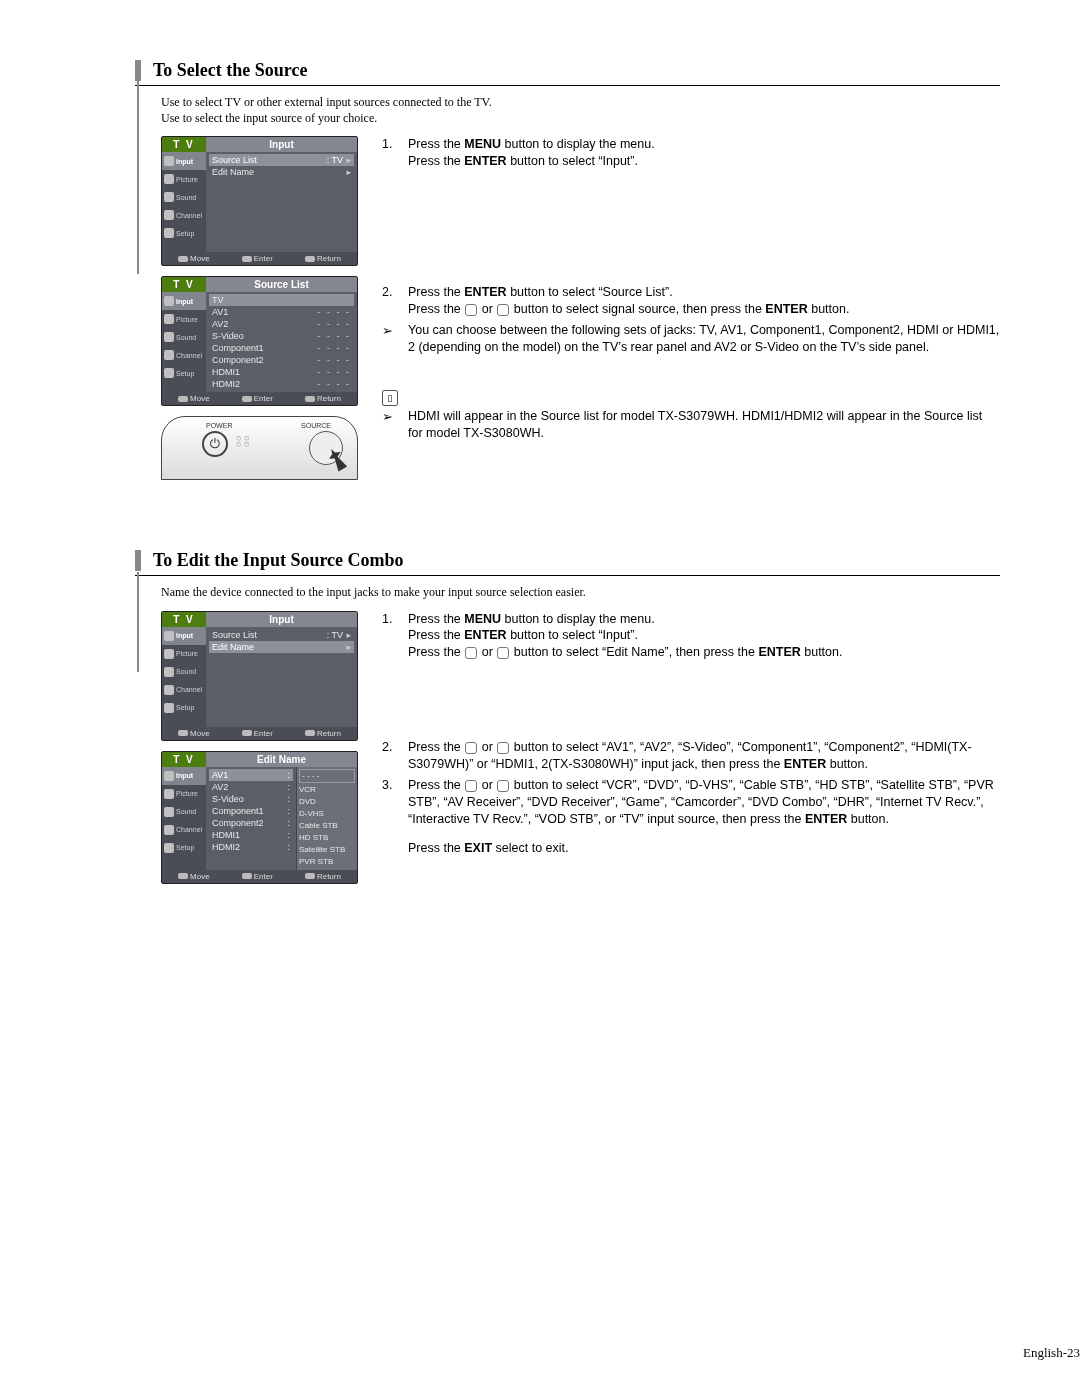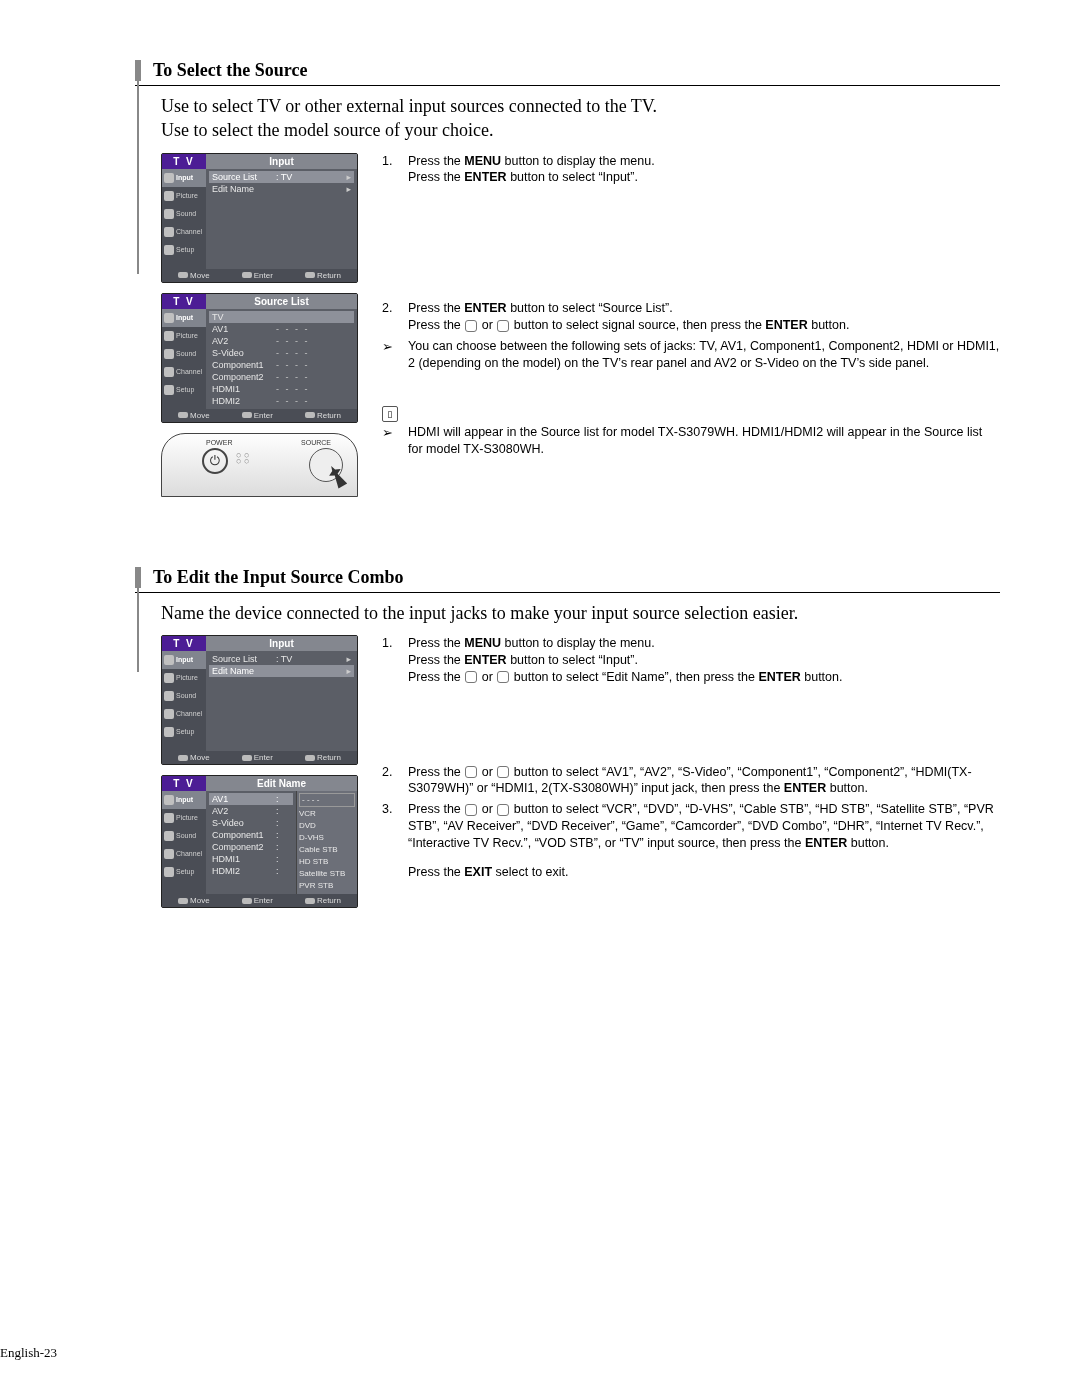--- a/index.html
+++ b/index.html
@@ -41,21 +41,21 @@
     padding-left: 12px;
     margin-bottom: 4px;
   }
   hr.sep {
     border: none;
     border-top: 1px solid #000;
     margin: 2px 0 8px 0;
   }
   .intro {
     font-family: "Times New Roman", serif;
-    font-size: 18px;
+    font-size: 12px;
     padding-left: 26px;
     line-height: 1.35;
     margin-bottom: 10px;
   }
   .cols {
     display: flex;
     gap: 26px;
   }
   .leftcol {
     width: 195px;
@@ -81,21 +81,21 @@
     display: flex;
     font-size: 10px;
     font-weight: bold;
     color: #fff;
   }
   .osd-tv {
     width: 44px;
     text-align: center;
     padding: 2px 0;
     letter-spacing: 2px;
-    background: #4c1d95;
+    background: #4d7c0f;
   }
   .osd-title {
     flex: 1;
     text-align: center;
     background: #84878f;
     padding: 2px 0;
   }
   .osd-body {
     display: flex;
   }
@@ -132,21 +132,21 @@
   }
   .osd-row {
     display: flex;
     padding: 1px 3px;
   }
   .osd-row.sel {
     background: #8e919a;
     color: #fff;
   }
   .osd-row .c1 { width: 64px; }
-  .osd-row .c2 { flex:1; }
+  .osd-row .c2 { flex:1;text-align:right; }
   .osd-row .arrow { width:8px; text-align:right; color:#ccc;}
   .osd-footer {
     display: flex;
     justify-content: space-around;
     font-size: 8px;
     background: #4a4d55;
     color: #ddd;
     padding: 2px 0;
   }
   .osd-footer span::before {
@@ -212,36 +212,36 @@
   }
   .arrowline{display:flex;gap:8px;margin-bottom:4px;}
   .arrowline .arico{font-family:serif;font-size:13px;width:18px;flex-shrink:0;}
   .keybtn{
     display:inline-block;min-width:10px;height:10px;
     border:1px solid #777;border-radius:3px;
     vertical-align:middle;margin:0 1px;
   }
   .page-num{
     position:absolute;bottom:36px;left:0;right:0;
-    text-align:left;font-family:"Times New Roman",serif;font-size:13px;
+    text-align:right;font-family:"Times New Roman",serif;font-size:13px;
   }
   .block-gap{height:70px;}
 </style>
 </head>
 <body>
 
 <div class="page">
   <div class="left-rule"></div>
   <div class="left-rule2"></div>
 
   <div class="section-title">To Select the Source</div>
   <hr class="sep">
   <div class="intro">
     <span>Use to select TV or other external input sources connected to the TV.</span><br>
-    <span>Use to select the model source of your choice.</span>
+    <span>Use to select the input source of your choice.</span>
   </div>
 
   <div class="cols">
     <div class="leftcol">
 
       <div class="osd">
         <div class="osd-header">
           <div class="osd-tv">T V</div>
           <div class="osd-title">Input</div>
         </div>

